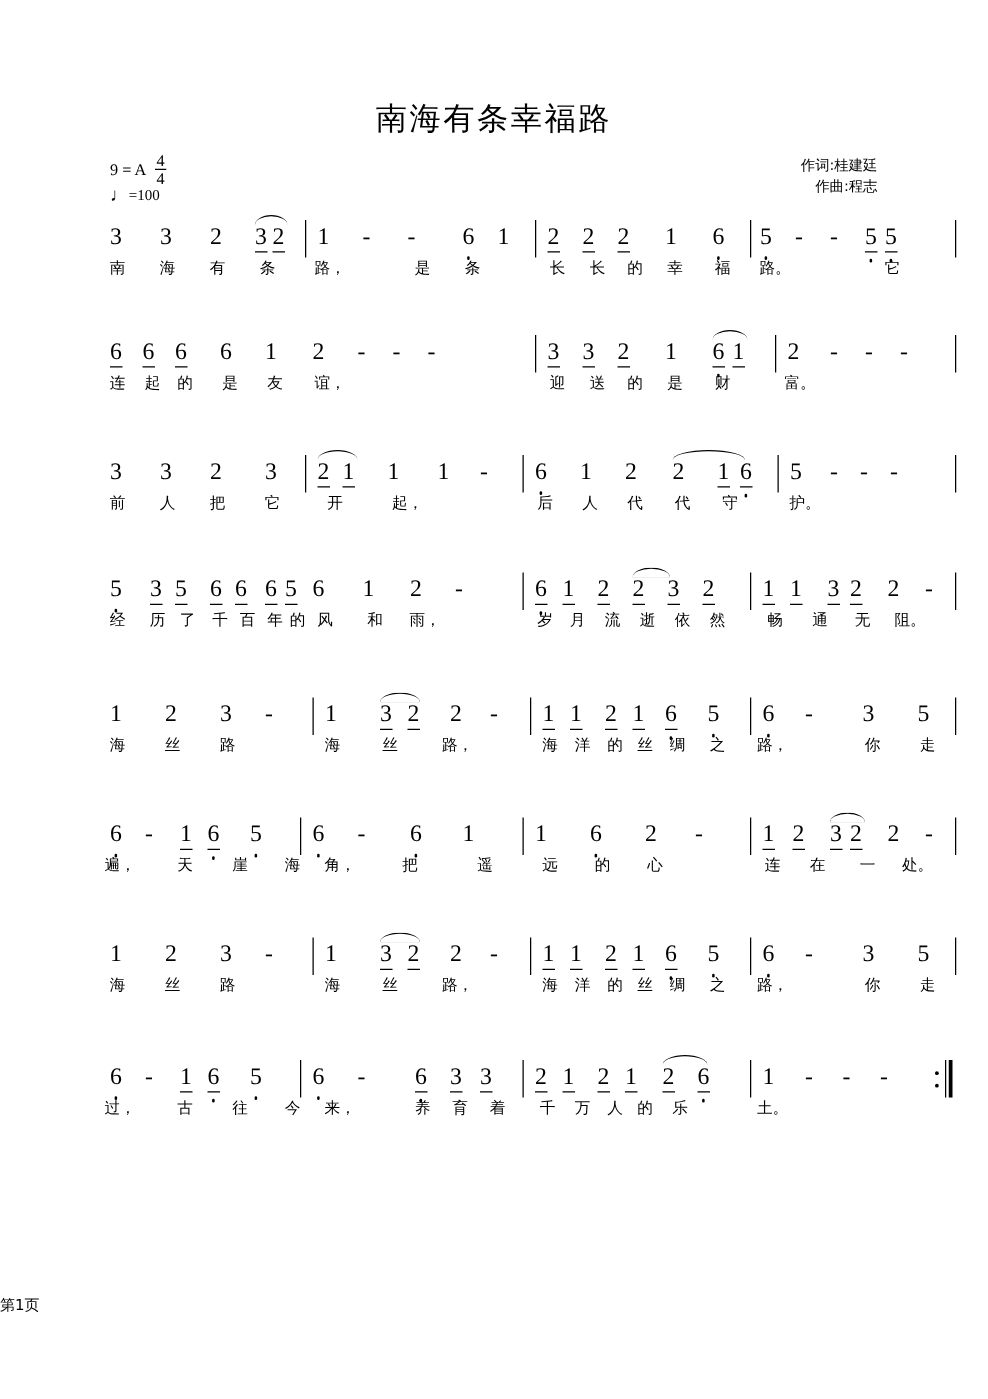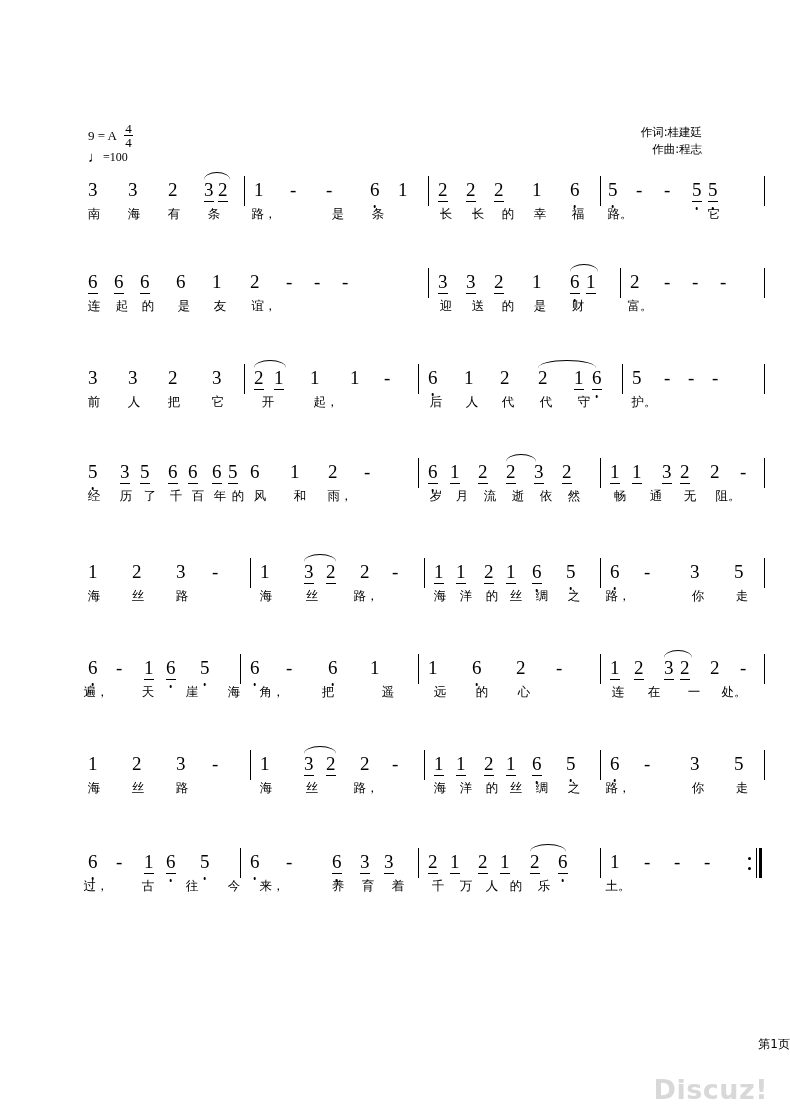--- a/index.html
+++ b/index.html
@@ -163,40 +163,41 @@
     font-family: "DejaVu Sans", sans-serif;
     line-height: 1;
     top: 0;
     white-space: nowrap;
     transform: translateX(-50%);
   }
   .pagenum {
     position: absolute;
     left: 0; width: 790px;
     top: 1036px;
-    text-align: right;
+    text-align: left;
     font-size: 12px;
     font-family: "DejaVu Sans", sans-serif;
   }
   .watermark {
     position: absolute;
     right: 22px;
     bottom: 14px;
     font-size: 27px;
     color: #d8d8d8;
     font-family: "DejaVu Sans", sans-serif;
     font-weight: bold;
     letter-spacing: 0.5px;
   }
 </style>
 </head>
 <body>
 
 <div class="page">
 
+  <div class="title">南海有条幸福路</div>
 
   <div class="meta-left">
     <span class="key-sig">9 = A</span>
     <span class="timesig">
       <span class="num">4</span>
       <span class="den">4</span>
     </span>
   </div>
 
   <div class="tempo">
@@ -578,15 +579,14 @@
       <span class="lyr" style="left:350px;">千</span>
       <span class="lyr" style="left:378px;">万</span>
       <span class="lyr" style="left:404px;">人</span>
       <span class="lyr" style="left:428px;">的</span>
       <span class="lyr" style="left:456px;">乐</span>
       <span class="lyr" style="left:530px;">土。</span>
     </div>
   </div>
 
   <div class="pagenum">第1页</div>
-  <div class="watermark">Discuz!</div>
 
 </div>
 
 </body></html>

